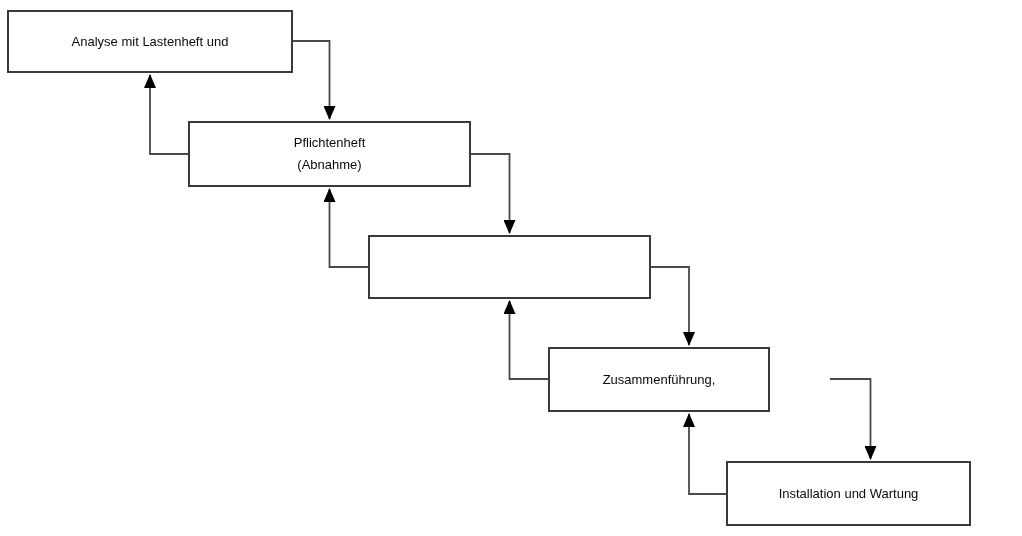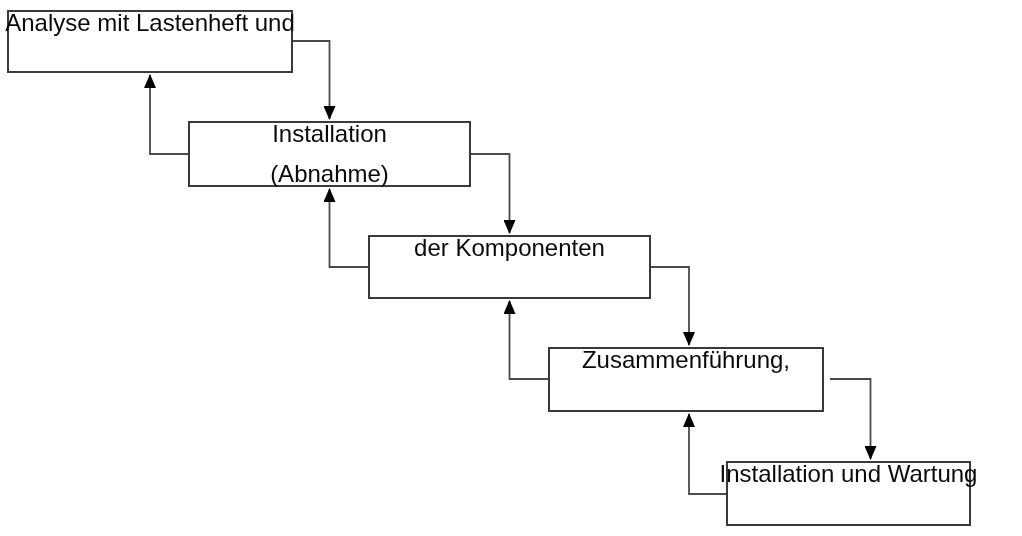--- a/index.html
+++ b/index.html
@@ -28,35 +28,35 @@
     stroke-width: 1.8;
   }
   .stage-box {
     position: absolute;
     box-sizing: border-box;
     background: #ffffff;
     border: 2px solid #3a3a3a;
     display: flex;
     flex-direction: column;
     align-items: center;
-    justify-content: space-between;
+    justify-content: center;
     text-align: center;
     color: #0a0a0a;
-    font-size: 24px;
+    font-size: 13px;
     line-height: 22px;
     z-index: 2;
   }
   .stage-box span {
     display: block;
     white-space: nowrap;
   }
   #box-analyse         { left: 7px;   top: 10px;  width: 286px; height: 63px; }
   #box-systementwurf   { left: 188px; top: 121px; width: 283px; height: 66px; }
   #box-implementierung { left: 368px; top: 235px; width: 283px; height: 64px; }
-  #box-zusammenfuehrung{ left: 548px; top: 347px; width: 276px; height: 65px; }
+  #box-zusammenfuehrung{ left: 548px; top: 347px; width: 222px; height: 65px; }
   #box-installation    { left: 726px; top: 461px; width: 245px; height: 65px; }
 </style>
 </head>
 <body>
 
 <div class="canvas">
 
   <svg class="connector-layer" width="1022" height="536" viewBox="0 0 1022 536" xmlns="http://www.w3.org/2000/svg">
     <defs>
       <marker id="arrowhead" markerUnits="userSpaceOnUse" markerWidth="14" markerHeight="12" refX="13" refY="6" orient="auto">
@@ -73,26 +73,25 @@
     <path class="connector" d="M368 267 L329.5 267 L329.5 189" marker-end="url(#arrowhead)"></path>
     <path class="connector" d="M548 379 L509.5 379 L509.5 301" marker-end="url(#arrowhead)"></path>
     <path class="connector" d="M726 494 L689 494 L689 414" marker-end="url(#arrowhead)"></path>
   </svg>
 
   <div class="stage-box" id="box-analyse">
     <span>Analyse mit Lastenheft und</span>
   </div>
 
   <div class="stage-box" id="box-systementwurf">
-    <span>Installation</span>
+    <span>Pflichtenheft</span>
     <span>(Abnahme)</span>
   </div>
 
   <div class="stage-box" id="box-implementierung">
-    <span>der Komponenten</span>
   </div>
 
   <div class="stage-box" id="box-zusammenfuehrung">
     <span>Zusammenführung,</span>
   </div>
 
   <div class="stage-box" id="box-installation">
     <span>Installation und Wartung</span>
   </div>
 

